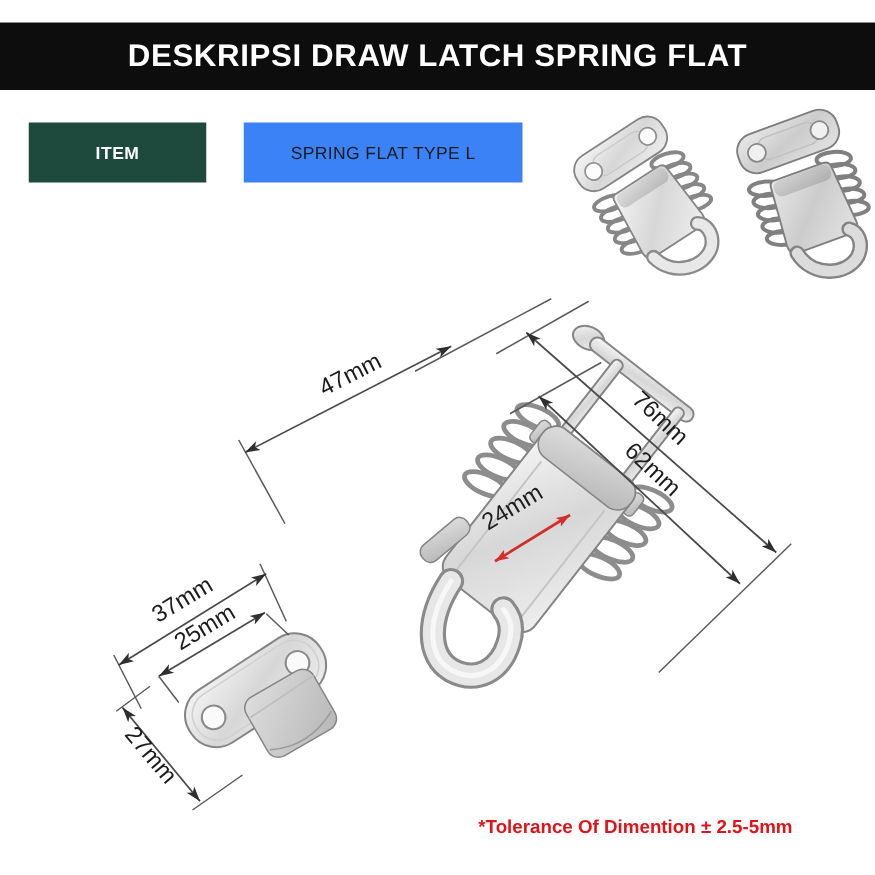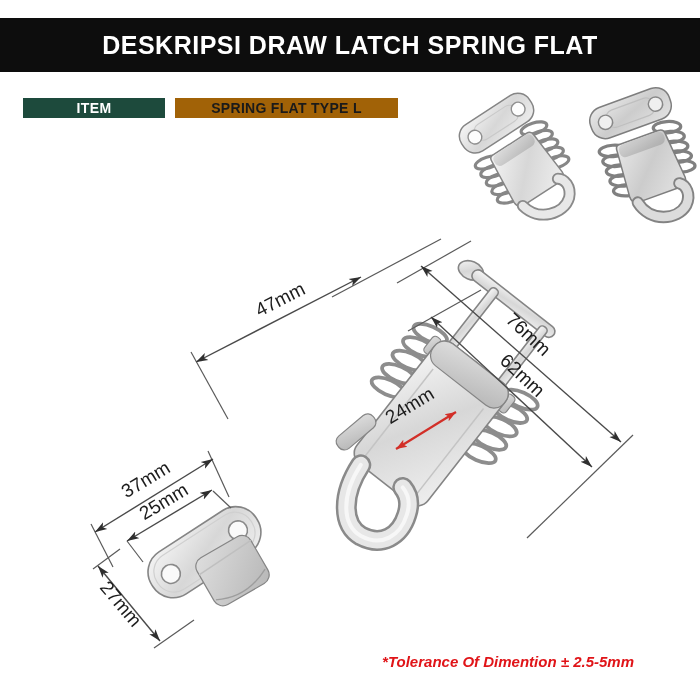--- a/index.html
+++ b/index.html
@@ -4,28 +4,28 @@
 <style>
   html,body{margin:0;padding:0;background:#ffffff;}
   .canvas{position:relative;width:700px;height:700px;background:#ffffff;overflow:hidden;
           font-family:"Liberation Sans",sans-serif;}
   
   .hdr{position:absolute;left:0;top:18px;width:700px;height:54px;background:#0d0d0d;
        display:flex;align-items:center;justify-content:center;}
   .hdr-title{color:#ffffff;font-weight:700;font-size:25px;letter-spacing:.5px;white-space:nowrap;}
   
   .spec{position:absolute;left:23px;top:98px;}
-  .spec-row{display:flex;margin-bottom:26px;height:20px;}
+  .spec-row{display:flex;margin-bottom:26px;height:48px;gap:20px;}
   .spec-label{width:142px;background:#1d4a3c;color:#ffffff;font-weight:700;font-size:14px;
               display:flex;align-items:center;justify-content:center;letter-spacing:.4px;}
-  .spec-value{width:223px;margin-left:10px;background:#a16207;color:#1a1a1a;font-weight:700;
+  .spec-value{width:223px;margin-left:10px;background:#3b82f6;color:#1a1a1a;font-weight:400;
               font-size:14px;display:flex;align-items:center;justify-content:center;letter-spacing:.3px;}
   
   .footnote{position:absolute;right:66px;top:653px;color:#e01418;font-weight:700;
-            font-style:italic;font-size:15px;white-space:nowrap;}
+            font-size:15px;white-space:nowrap;}
   
   .art{position:absolute;left:0;top:0;}
   .dimlbl{font-family:"Liberation Sans",sans-serif;font-size:19px;fill:#1c1c1c;text-anchor:middle;}
   .dimline{stroke:#4a4a4a;stroke-width:1.4;fill:none;}
   .extline{stroke:#5a5a5a;stroke-width:1.2;fill:none;}
   .metal{fill:url(#met);stroke:#858585;stroke-width:1.6;}
   .metald{fill:url(#metD);stroke:#858585;stroke-width:1.2;}
   .coil{fill:none;stroke:#8d8d8d;stroke-width:3.8;}
   .coil2{fill:none;stroke:#878787;stroke-width:3.4;}
   .darker{filter:brightness(.95);}

